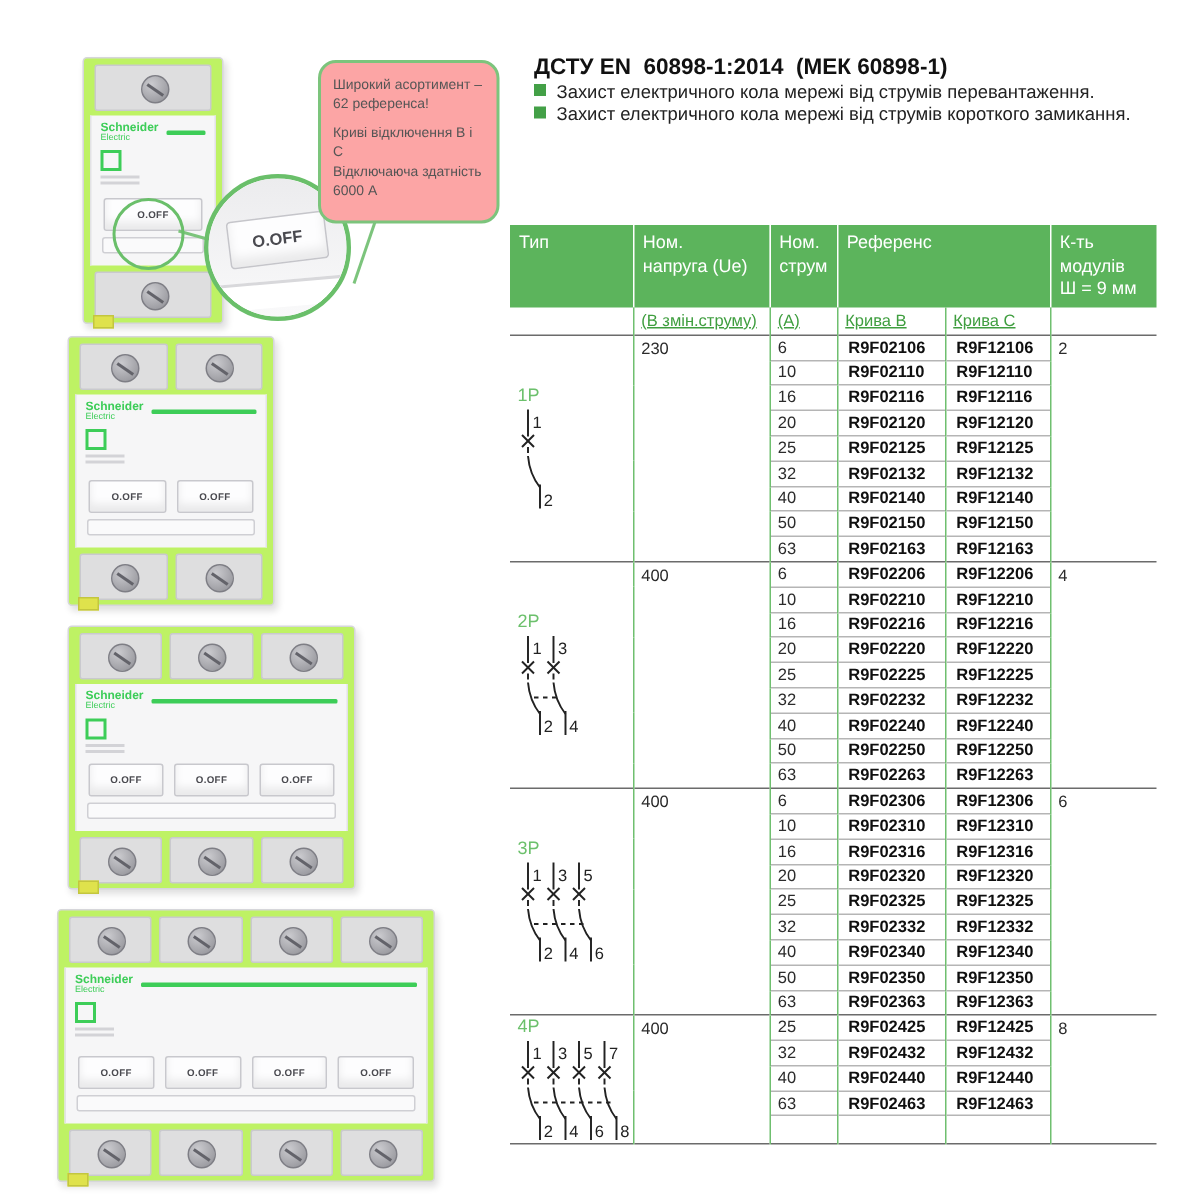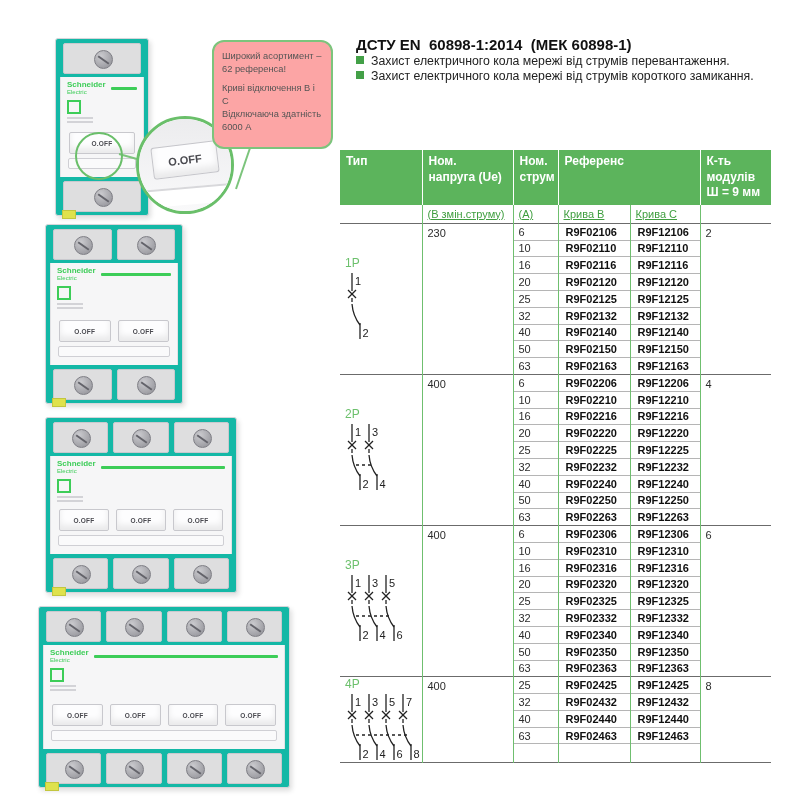--- a/index.html
+++ b/index.html
@@ -2,21 +2,21 @@
 <html><head>
 <meta charset="utf-8">
 <style>
   html,body{margin:0;padding:0;}
   body{
     width:800px;height:800px;background:#ffffff;position:relative;overflow:hidden;
     font-family:"Liberation Sans", sans-serif;color:#2b2b2b;
   }
   
   .left-panel{position:absolute;left:0;top:0;width:340px;height:800px;}
-  .breaker{position:absolute;background:#14b8a6;border:1px solid #d6d6da;border-radius:3px;
+  .breaker{position:absolute;background:#bef264;border:1px solid #d6d6da;border-radius:3px;
     box-shadow:2px 3px 5px rgba(0,0,0,.13);display:flex;flex-direction:column;z-index:1;}
   .breaker.p1{left:55px;top:38px;width:92px;height:176px;}
   .breaker.p2{left:45px;top:224px;width:136px;height:178px;}
   .breaker.p3{left:45px;top:417px;width:190px;height:174px;}
   .breaker.p4{left:38px;top:606px;width:250px;height:180px;}
   .terms{display:flex;gap:5px;padding:4px 7px 3px;}
   .term{flex:1;height:29px;background:#dededf;border:1px solid #c9c9ce;border-radius:2px;position:relative;}
   .screw{position:absolute;left:50%;top:50%;width:17px;height:17px;margin:-8.5px 0 0 -8.5px;border-radius:50%;
     background:radial-gradient(circle at 35% 30%, #cbcbcf, #8e8e94);border:1px solid #7e7e85;}
   .screw::after{content:"";position:absolute;left:2px;right:2px;top:50%;height:2px;margin-top:-1px;background:#63636a;transform:rotate(35deg);}
@@ -53,21 +53,21 @@
   
   .doc{position:absolute;left:356px;top:30px;width:448px;}
   .std-heading{font-size:15px;font-weight:bold;color:#111;margin:6px 0 0;white-space:pre-wrap;}
   .std-note{font-size:12.3px;color:#333;margin:16px 0 0;}
   .functions-title{font-size:17px;font-weight:normal;color:#2aa9e0;margin:11px 0 6px;}
   .func-item{display:flex;align-items:baseline;gap:7px;font-size:12.3px;color:#222;margin:1px 0;}
   .bullet-square{width:8px;height:8px;background:#43a047;flex:0 0 8px;transform:translateY(-1px);}
   
   .table-wrap{position:absolute;left:340px;top:150px;width:431px;}
   table.spec{border-collapse:collapse;table-layout:fixed;width:431px;border-bottom:1.5px solid #6b6b6b;}
-  .spec th{background:#5cb45c;color:#fff;text-align:left;vertical-align:top;font-size:12px;font-weight:bold;
+  .spec th{background:#5cb45c;color:#fff;text-align:left;vertical-align:top;font-size:12px;font-weight:normal;
     padding:4px 2px 4px 6px;line-height:1.3;white-space:pre-line;border-right:1px solid #fff;height:41px;margin-top:44px;}
   .spec th:last-child{border-right:none;}
   tr.subheader td{color:#3f9e3f;font-size:11px;font-weight:normal;padding:2px 0 2px 5px;height:14px;vertical-align:middle;text-decoration:underline;}
   .spec tbody td{font-size:11px;color:#2b2b2b;height:15.8px;padding:0 0 0 5px;vertical-align:middle;}
   td.cell-voltage{border-left:1px solid #6fbf6f;}
   td.cell-current{border-left:1px solid #6fbf6f;border-right:1px solid #6fbf6f;}
   td.curve-b{border-right:1px solid #6fbf6f;}
   td.curve-c{border-right:1px solid #6fbf6f;}
   .spec tbody td.cell-voltage,.spec tbody td.cell-modules{vertical-align:top;padding-top:3px;}
   .spec tbody td.ref{font-weight:bold;color:#0f0f0f;padding-left:7px;}

